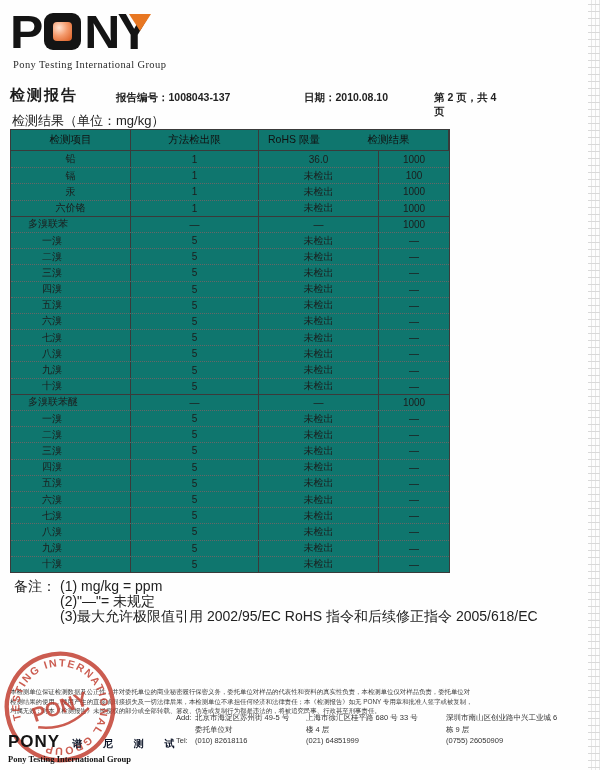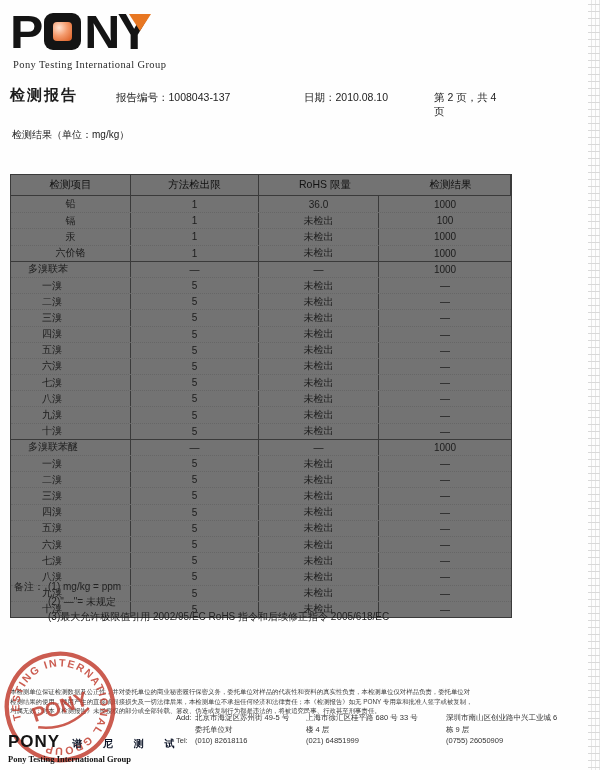--- a/index.html
+++ b/index.html
@@ -40,50 +40,50 @@
   }
   .logo-sub {
     margin-top:5px; margin-left:3px;
     font-family:"Liberation Serif", serif;
     font-size:10.5px; color:#2a2a2a; letter-spacing:.4px;
   }
 
   
   .hdr { position:absolute; top:86px; left:0; width:508px; height:22px; }
   .h-title { position:absolute; left:10px; top:0; font-size:15px; font-weight:bold; letter-spacing:2px; }
-  .h-field { position:absolute; top:5px; font-size:10.5px; color:#222; }
+  .h-field { position:absolute; top:5px; font-size:10.5px; color:#222;font-weight:bold; }
   .h-reportno { left:116px; }
   .h-date { left:304px; }
   .h-page { left:434px; }
 
-  .caption { position:absolute; left:12px; top:128px; font-size:10px; color:#222; }
+  .caption { position:absolute; left:12px; top:112px; font-size:13px; color:#222; }
 
   
   .rtable {
-    position:absolute; left:10px; top:129px; width:502px;
-    border:1px solid #3a3a3a; background:#737373;margin-top:45px;
+    position:absolute; left:10px; top:129px; width:440px;
+    border:1px solid #3a3a3a; background:#0f766e;
   }
   .thead { display:flex; height:21px; border-bottom:1px solid #3a3a3a; }
   .thead .cell { font-size:10.5px; color:#111; }
   .trow { display:flex; height:16.2px; }
   .tbody .trow:not(:first-child) { border-top:1px dotted #666; }
   .tbody .trow.group { border-top:1px solid #3a3a3a; }
   .cell {
     display:flex; align-items:center; justify-content:center;
     font-size:10px; color:#1c1c1c; overflow:hidden; white-space:nowrap;
   }
   .c1 { width:120px; border-right:1px solid #3a3a3a; }
   .c2 { width:128px; border-right:1px solid #3a3a3a; }
   .c3 { width:120px; border-right:1px solid #3a3a3a; }
   .c4 { flex:1; }
   .trow.group .c1 { justify-content:flex-start; padding-left:17px; }
   .trow.sub .c1 { justify-content:flex-start; padding-left:31px; }
 
   
-  .notes { position:absolute; left:14px; top:579px; display:flex; font-size:10px; color:#222; }
+  .notes { position:absolute; left:14px; top:579px; display:flex; font-size:14px; color:#222; }
   .notes-label { margin-right:4px; line-height:15px; }
   .notes-lines div { line-height:15px; }
 
   
   .disclaimer {
     position:absolute; left:10px; top:687px; width:584px;
     font-size:6.4px; line-height:9.6px; color:#3c3c3c; text-align:justify;
   }
 
   

